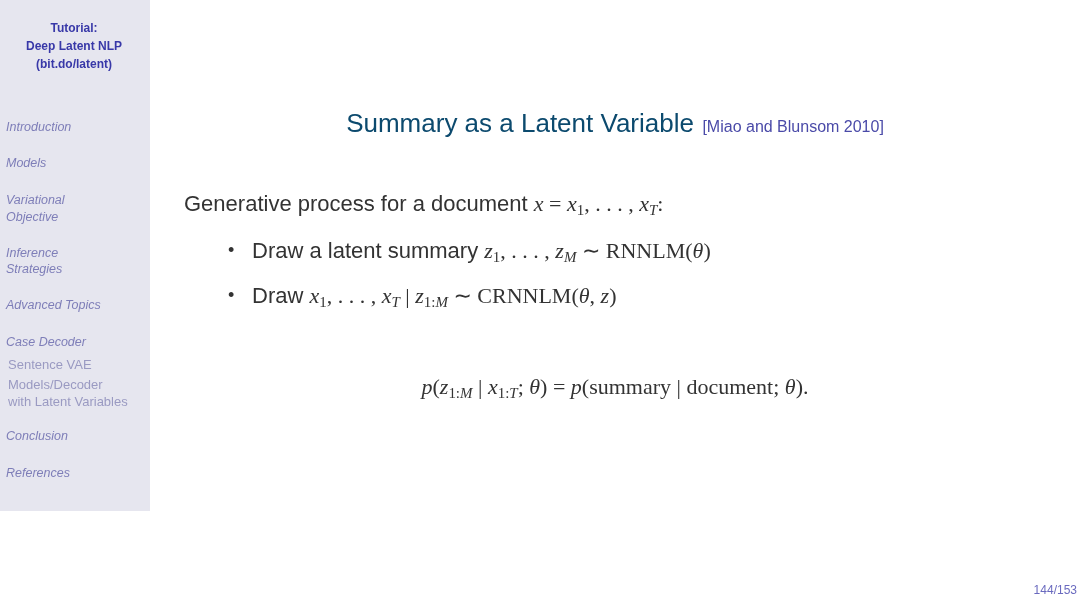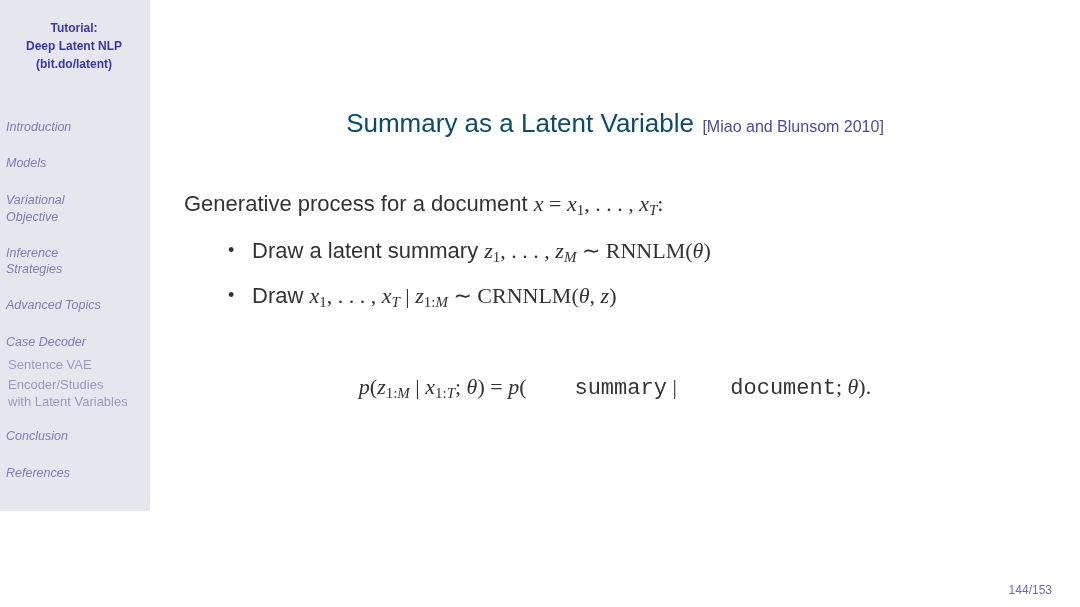--- a/index.html
+++ b/index.html
@@ -97,25 +97,25 @@
     text-align: center;
     font-size: 22px;
   }
 
   
   .mi  { font-family: Georgia, 'Times New Roman', serif; font-style: italic; }  
   .mr  { font-family: Georgia, 'Times New Roman', serif; font-style: normal; margin-top: 44px; } 
   .mo  { font-family: Georgia, 'Times New Roman', serif; font-style: normal; } 
   .sub { font-size: 0.68em; vertical-align: -0.25em; font-family: Georgia,'Times New Roman',serif; font-style: normal; }
   .subi{ font-size: 0.68em; vertical-align: -0.25em; font-family: Georgia,'Times New Roman',serif; font-style: italic; }
-  .sf  { font-family: Liberation Mono, monospace; font-style: normal; margin-left: 48px; }     
+  .sf  { font-family: Liberation Serif, serif; font-style: normal; }     
 
   .page-num {
     position: absolute;
-    right: 28px;
+    right: 3px;
     bottom: 10px;
     font-size: 12px;
     color: #6a6abf;
   }
 </style>
 </head>
 <body>
 
 <div class="sidebar">
   <div class="title-block">
@@ -133,21 +133,21 @@
   <a class="nav-item two-line">
     <span>Inference</span><br>
     <span>Strategies</span>
   </a>
   <a class="nav-item">Advanced Topics</a>
   <a class="nav-item">Case Decoder</a>
 
   <div class="sub-list">
     <a class="sub-item">Sentence VAE</a>
     <a class="sub-item">
-      <span>Encoder/Studies</span><br>
+      <span>Models/Decoder</span><br>
       <span>with Latent Variables</span>
     </a>
   </div>
 
   <a class="nav-item">Conclusion</a>
   <a class="nav-item">References</a>
 </div>
 
 <div class="slide">
 

